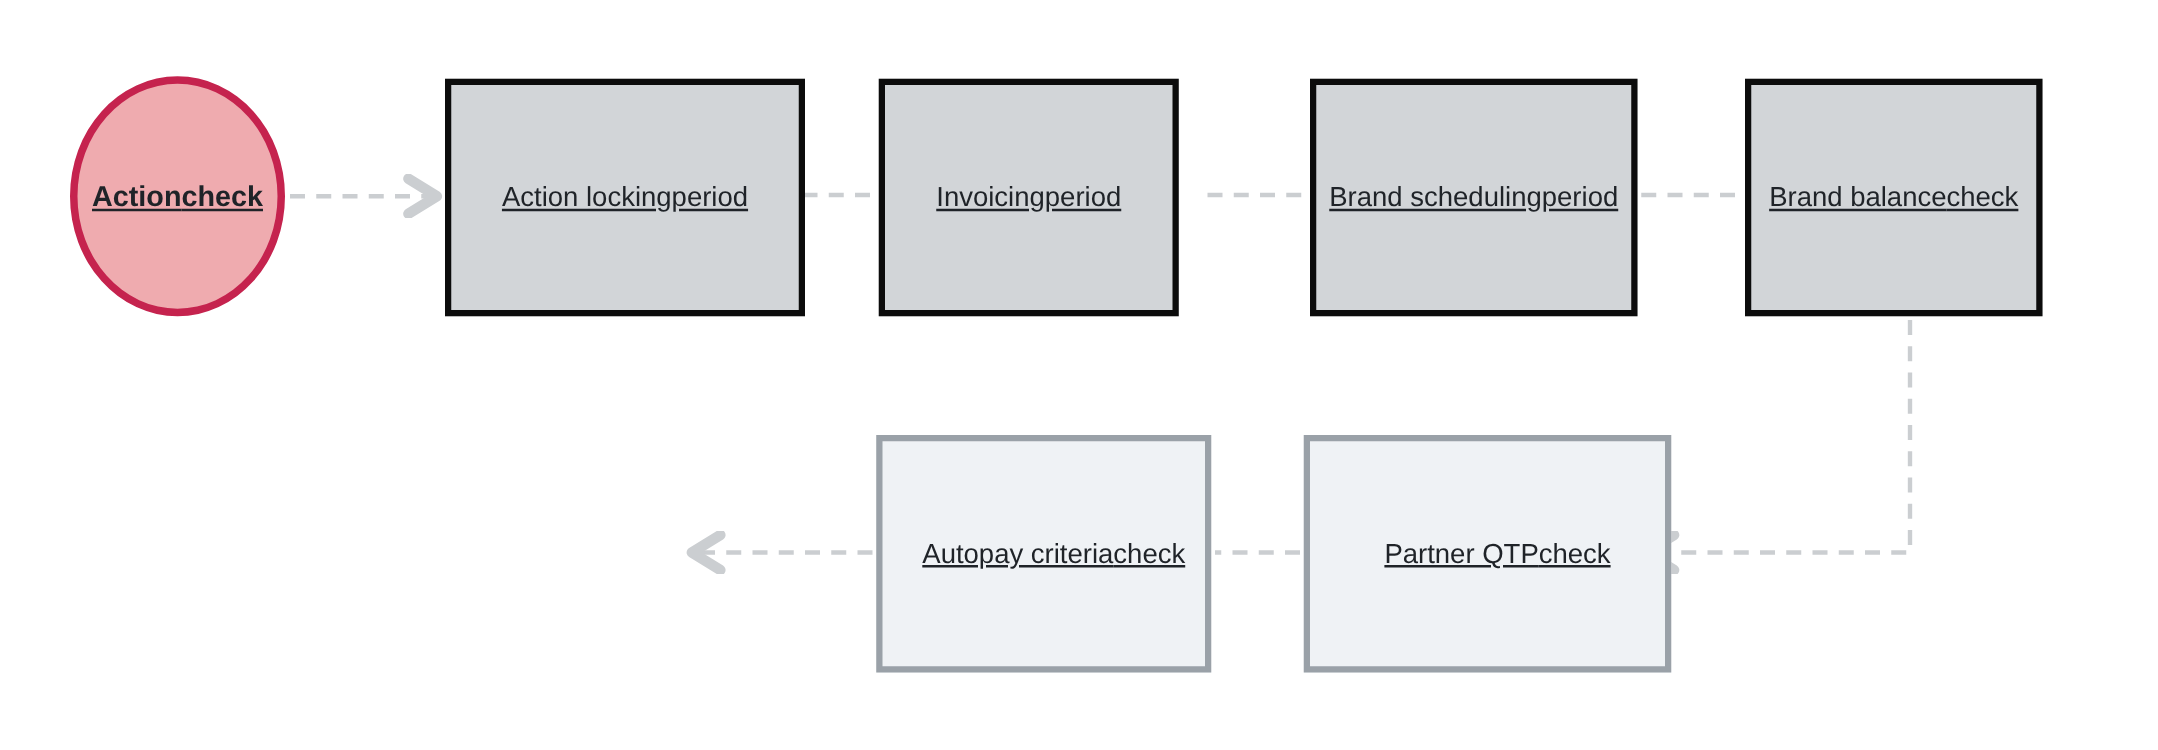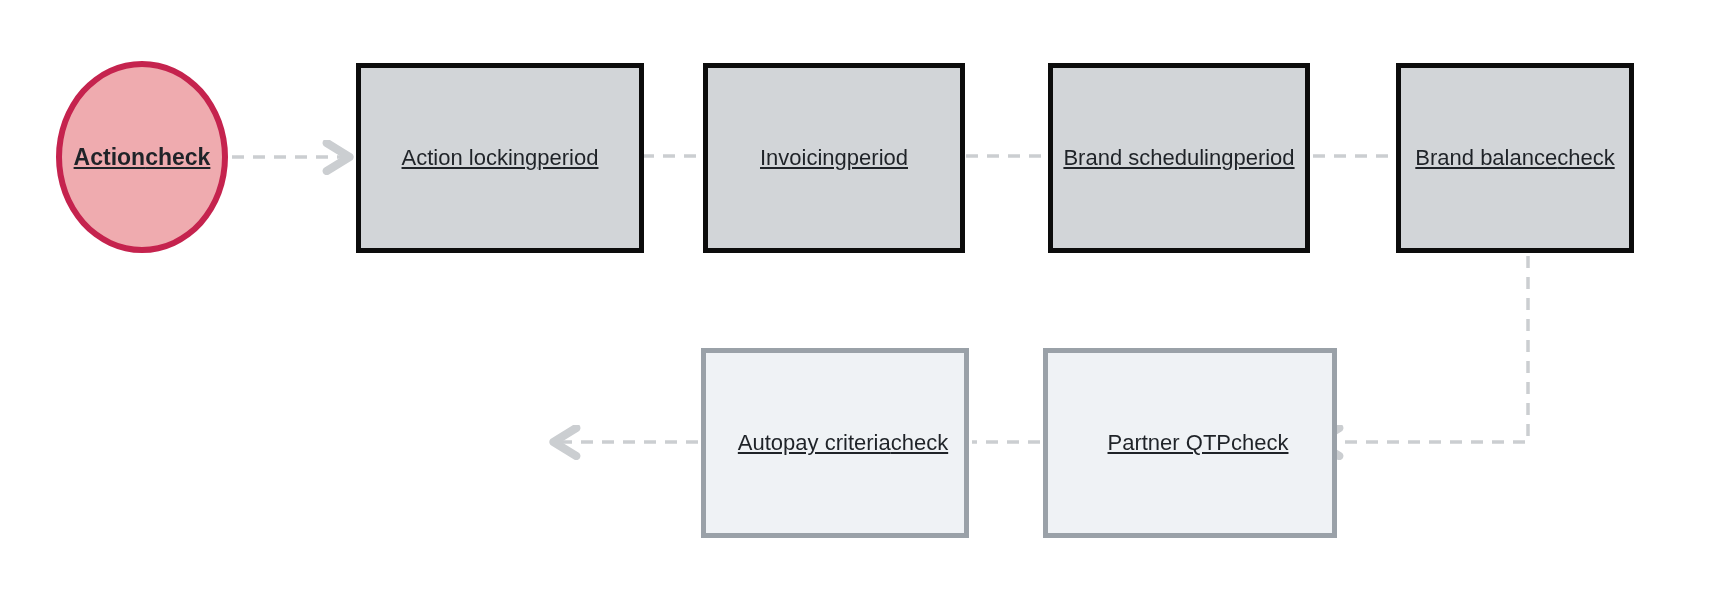--- a/index.html
+++ b/index.html
@@ -43,21 +43,21 @@
   }
   .check{
     border:5px solid var(--check-border);
     background:var(--check-fill);
     padding-left:16px;
   }
   
   .n-action-occurs{left:56px;top:61px;width:172px;height:192px;}
   
   .n-action-locking{left:356px;top:63px;width:288px;height:190px;}
-  .n-invoicing{left:703px;top:63px;width:262px;height:190px;}
+  .n-invoicing{left:703px;top:63px;width:240px;height:190px;}
   .n-payout-scheduling{left:1048px;top:63px;width:262px;height:190px;}
   .n-brand-balance{left:1396px;top:63px;width:238px;height:190px;}
   
   .n-payout{left:380px;top:345px;width:168px;height:192px;}
   .n-autopay-criteria{left:701px;top:348px;width:268px;height:190px;}
   .n-partner-qtp{left:1043px;top:348px;width:294px;height:190px;}
 
   .connector-layer{position:absolute;left:0;top:0;width:100%;height:100%;pointer-events:none;}
   .connector-layer path{
     fill:none;

